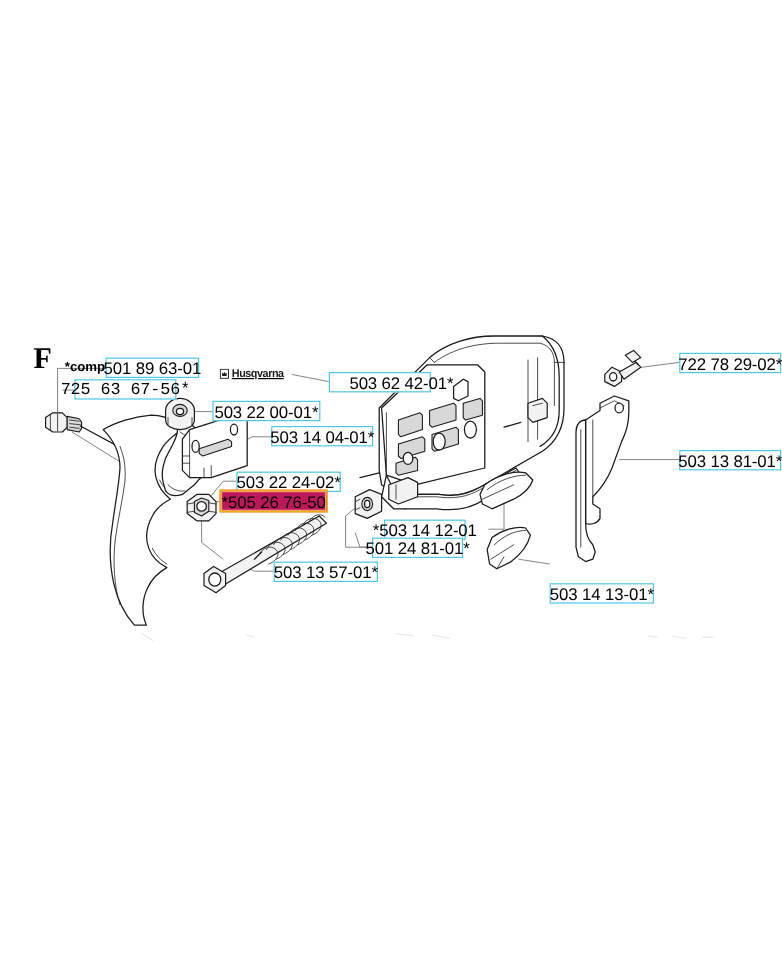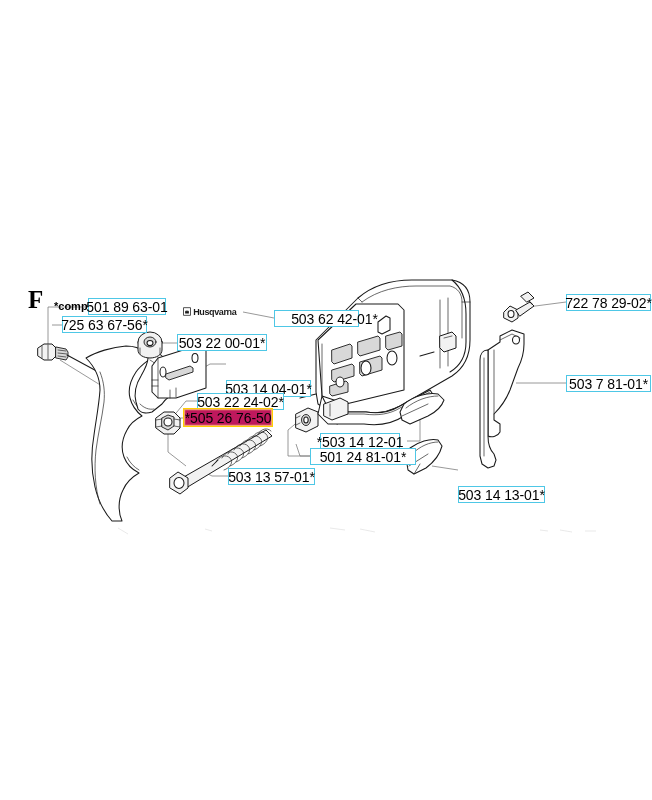--- a/index.html
+++ b/index.html
@@ -85,20 +85,21 @@
     left: 178px;
     top: 303px;
     width: 64px;
     height: 17px;
     display: flex;
     align-items: center;
     justify-content: center;
     gap: 1px;
     background: transparent;
     overflow: hidden;
+    text-decoration: underline;
   }
   .brand-crown {
     width: 8px;
     height: 9px;
     flex: 0 0 auto;
     position: relative;
     display: block;
   }
   .brand-word {
     font-family: "Liberation Sans", sans-serif;
@@ -409,27 +410,27 @@
   <div class="brand-plate">
     <svg class="brand-crown" viewBox="0 0 10 12">
       <rect x="0.5" y="1" width="9" height="10" fill="none" stroke="#1a1a1a" stroke-width="1"></rect>
       <path d="M2.5 8.5 L2.5 4.5 L3.7 6 L5 4 L6.3 6 L7.5 4.5 L7.5 8.5 Z" fill="#1a1a1a"></path>
     </svg>
     <span class="brand-word">Husqvarna</span>
   </div>
 
   <div id="callout-layer">
       <div class="callout" style="left: 88px; top: 298px; width: 78px; height: 17px;">501 89 63-01</div>
-      <div class="callout" style="left: 62px; top: 316px; width: 85px; height: 17px;">725 63 67-56*</div>
+      <div class="callout" style="left: 62px; top: 316px; width: 85px; height: 17px; font-family: Liberation Mono, monospace;">725 63 67-56*</div>
       <div class="callout" style="left: 177px; top: 334px; width: 90px; height: 17px;">503 22 00-01*</div>
-      <div class="callout" style="left: 226px; top: 355px; width: 85px; height: 17px; margin-top: 25px;">503 14 04-01*</div>
+      <div class="callout" style="left: 226px; top: 355px; width: 85px; height: 17px;">503 14 04-01*</div>
       <div class="callout" style="left: 274px; top: 310px; width: 85px; height: 17px; padding-left: 39px;">503 62 42-01*</div>
       <div class="callout" style="left: 566px; top: 294px; width: 85px; height: 17px;">722 78 29-02*</div>
-      <div class="callout" style="left: 566px; top: 375px; width: 85px; height: 17px;">503 7 81-01*</div>
+      <div class="callout" style="left: 566px; top: 375px; width: 85px; height: 17px;">503 13 81-01*</div>
       <div class="callout" style="left: 197px; top: 393px; width: 87px; height: 17px;">503 22 24-02*</div>
       <div class="callout highlight" style="left: 183px; top: 408px; width: 90px; height: 19px;">*505 26 76-50</div>
-      <div class="callout" style="left: 320px; top: 433px; width: 80px; height: 17px;">*503 14 12-01</div>
-      <div class="callout" style="left: 310px; top: 448px; width: 106px; height: 17px;">501 24 81-01*</div>
+      <div class="callout" style="left: 320px; top: 433px; width: 68px; height: 17px;">*503 14 12-01</div>
+      <div class="callout" style="left: 310px; top: 448px; width: 76px; height: 17px;">501 24 81-01*</div>
       <div class="callout" style="left: 228px; top: 468px; width: 87px; height: 17px;">503 13 57-01*</div>
       <div class="callout" style="left: 458px; top: 486px; width: 87px; height: 17px;">503 14 13-01*</div>
     </div>
 
 </div>
 
 </body></html>

